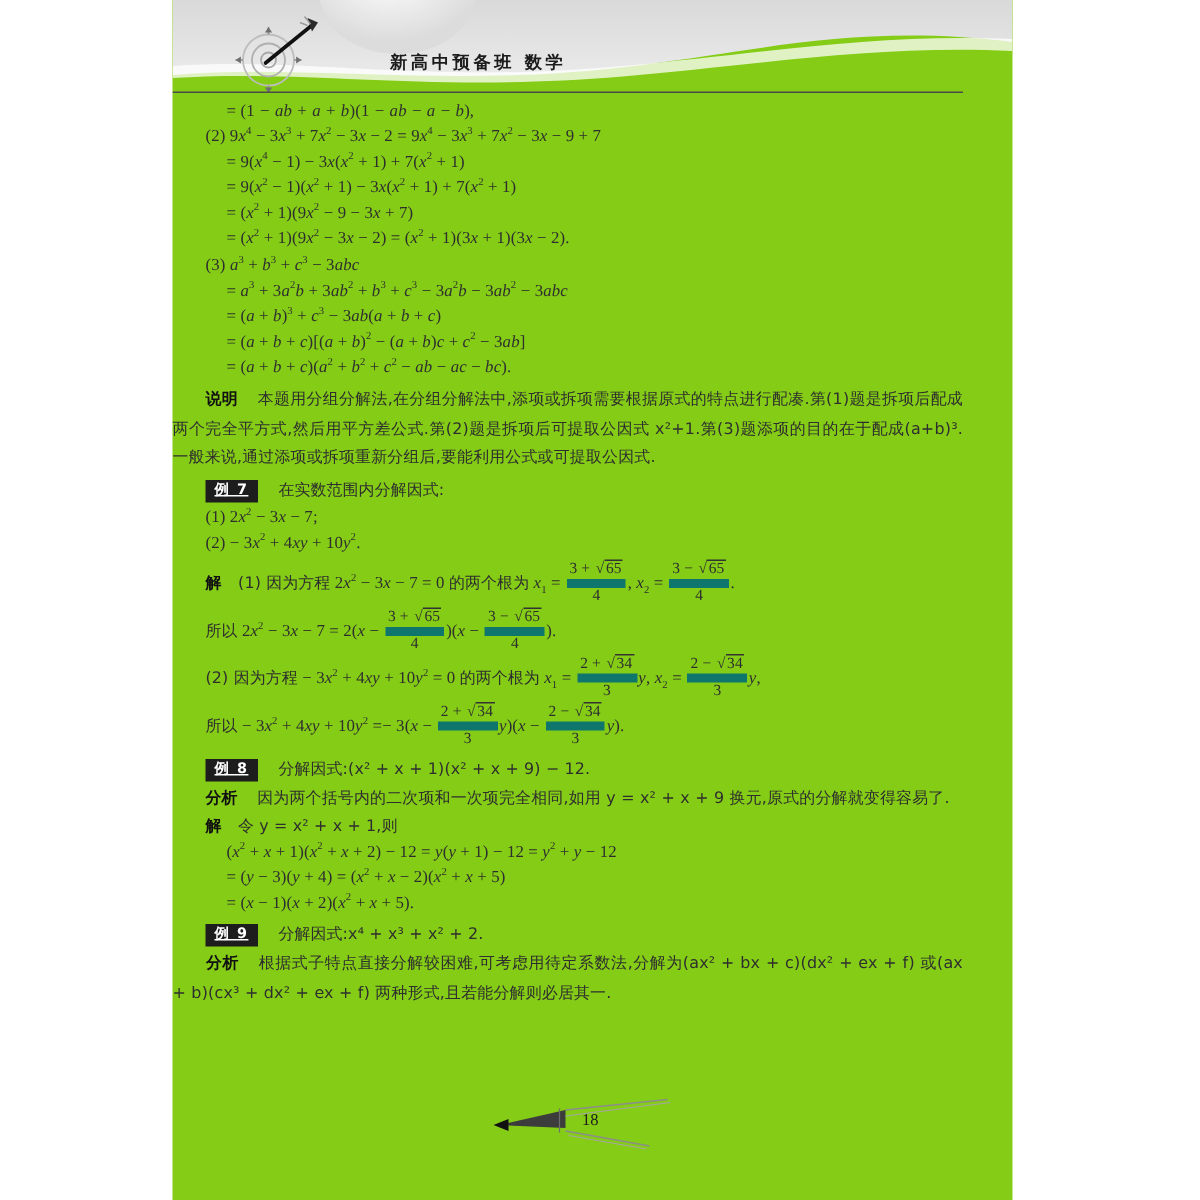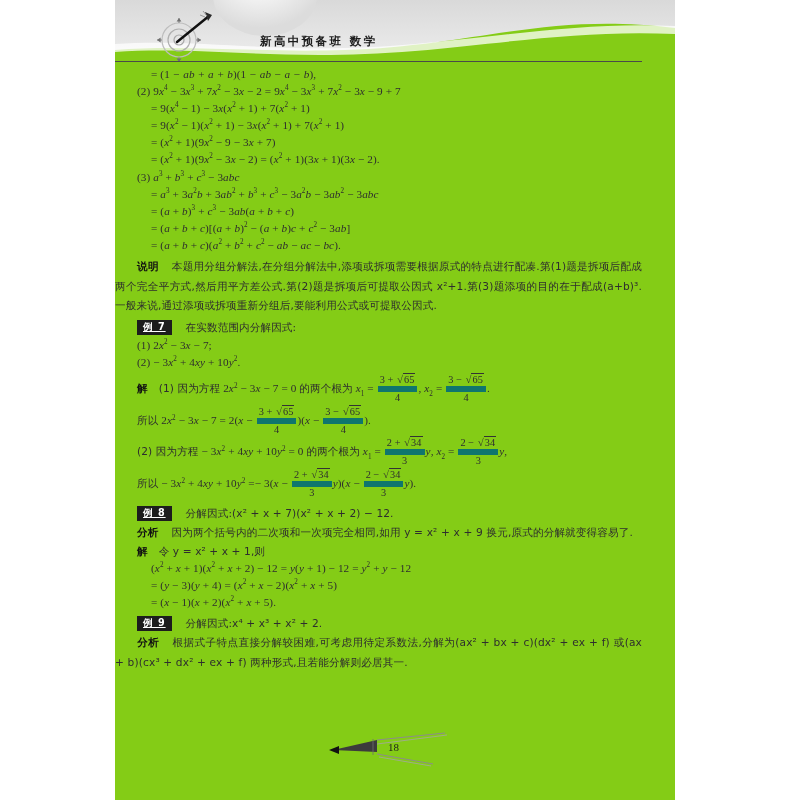--- a/index.html
+++ b/index.html
@@ -237,21 +237,21 @@
       <span class="mi">x</span><sub>2</sub> =
       <span class="frac"><span class="num">2 − <span class="sqrt">√<span class="bar">34</span></span></span><span class="den">3</span></span><span class="mi">y</span>,
     </div>
     <div class="ln ind1 tallline">
       <span class="cn">所以</span> − 3<span class="mi">x</span><sup>2</sup> + 4<span class="mi">xy</span> + 10<span class="mi">y</span><sup>2</sup> =− 3(<span class="mi">x</span> −
       <span class="frac"><span class="num">2 + <span class="sqrt">√<span class="bar">34</span></span></span><span class="den">3</span></span><span class="mi">y</span>)(<span class="mi">x</span> −
       <span class="frac"><span class="num">2 − <span class="sqrt">√<span class="bar">34</span></span></span><span class="den">3</span></span><span class="mi">y</span>).
     </div>
 
     <div class="ln exrow" style="margin-top:5px;">
-      <span class="extag">例 8</span><span class="cn extxt">分解因式:(x² + x + 7)(x² + x + 2) − 12.</span>
+      <span class="extag">例 8</span><span class="cn extxt">分解因式:(x² + x + 1)(x² + x + 9) − 12.</span>
     </div>
     <div class="para">
       <span style="display:inline-block;width:22px;"></span><span class="cnb">分析</span><span style="display:inline-block;width:13px;"></span><span class="cn">因为两个括号内的二次项和一次项完全相同,如用 y = x² + x + 9 换元,原式的分解就变得容易了.</span>
     </div>
     <div class="ln ind1">
       <span class="cnb">解</span><span style="display:inline-block;width:11px;"></span><span class="cn">令 y = x² + x + 1,则</span>
     </div>
     <div class="ln ind2">
       (<span class="mi">x</span><sup>2</sup> + <span class="mi">x</span> + 1)(<span class="mi">x</span><sup>2</sup> + <span class="mi">x</span> + 2) − 12 = <span class="mi">y</span>(<span class="mi">y</span> + 1) − 12 = <span class="mi">y</span><sup>2</sup> + <span class="mi">y</span> − 12
     </div>

